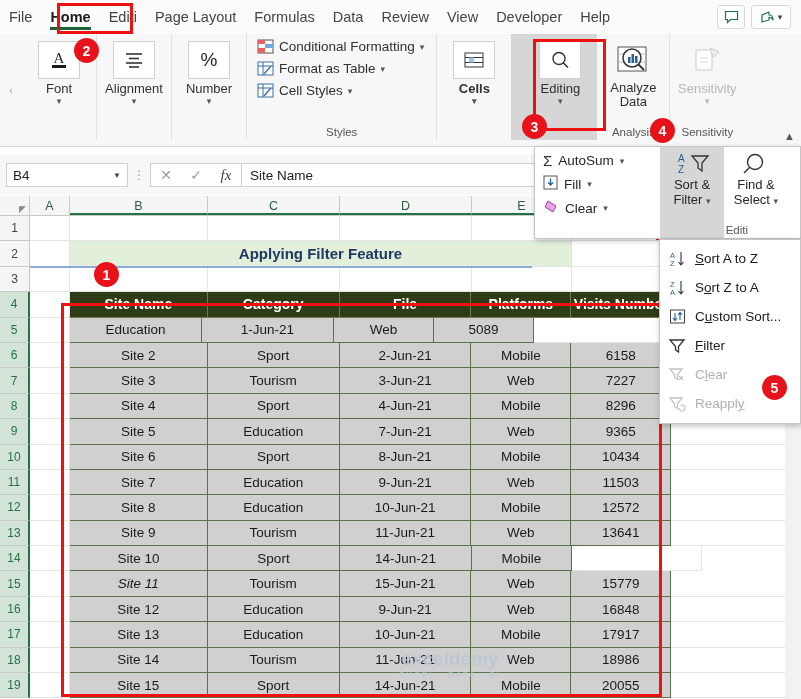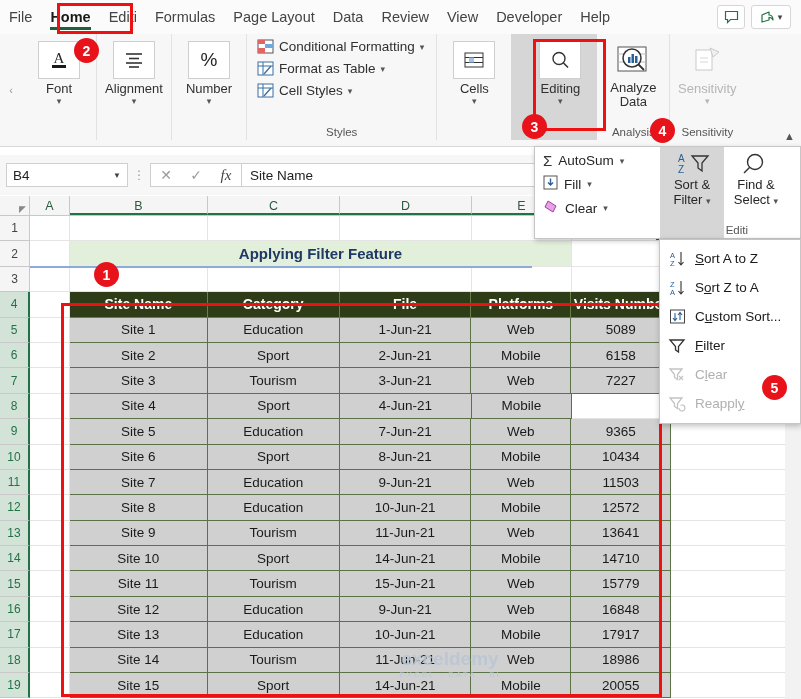--- a/index.html
+++ b/index.html
@@ -197,22 +197,22 @@
   }
   .watermark .sub { font-size: 8px; letter-spacing: 2px; font-weight: normal; }
 </style>
 </head>
 <body>
 
 <div class="tabbar">
   <div class="tab"><span>File</span></div>
   <div class="tab active"><span>Home</span><span class="underline"></span></div>
   <div class="tab"><span>Editi</span></div>
+  <div class="tab"><span>Page Layout</span></div>
   <div class="tab"><span>Formulas</span></div>
-  <div class="tab"><span>Page Layout</span></div>
   <div class="tab"><span>Data</span></div>
   <div class="tab"><span>Review</span></div>
   <div class="tab"><span>View</span></div>
   <div class="tab"><span>Developer</span></div>
   <div class="tab"><span>Help</span></div>
   <div class="topicons">
     <div class="ticon">
       <svg width="15" height="14" viewBox="0 0 15 14">
           <path d="M1.5 1.5h12v8h-7l-3 3v-3h-2z" fill="none" stroke="#217346" stroke-width="1.2"></path>
         </svg>
@@ -306,21 +306,21 @@
               <path d="M7 14 L14 6" stroke="#3a6ea5" stroke-width="1.3"></path>
             </svg>
         </span>
         <span>Cell Styles</span>
         <span class="chevdown">▾</span>
       </div>
     </div>
     <div class="gname">Styles</div>
   </div>
 
-  <div class="rgroup" style="border-right:none;">
+  <div class="rgroup" style="border-right:none;font-weight:bold;">
     <div class="bigbtn">
       <div class="box">
         <svg width="24" height="22" viewBox="0 0 24 22">
             <rect x="3" y="4" width="18" height="14" fill="#fff" stroke="#333"></rect>
             <line x1="3" y1="8.5" x2="21" y2="8.5" stroke="#333"></line>
             <line x1="3" y1="13.5" x2="21" y2="13.5" stroke="#333"></line>
             <rect x="7" y="8.5" width="5" height="5" fill="#9ec5e8"></rect>
           </svg>
       </div>
       <div class="lbl">Cells</div>
@@ -466,21 +466,20 @@
           <div class="gcell" style="width: 40px;"></div>
           <div class="gcell thcell" style="width: 138px;">Site Name</div>
           <div class="gcell thcell" style="width: 132px;">Category</div>
           <div class="gcell thcell" style="width: 132px;">File</div>
           <div class="gcell thcell" style="width: 100px;">Platforms</div>
           <div class="gcell thcell" style="width: 100px;">Visits Number</div>
           <div class="gcell" style="width: 130px;"></div>
         </div>
         <div class="gridrow">
           <div class="gcell" style="width: 40px;"></div>
-          <div class="gcell tdcell" style="width: 138px;">Site 1</div>
           <div class="gcell tdcell" style="width: 132px;">Education</div>
           <div class="gcell tdcell" style="width: 132px;">1-Jun-21</div>
           <div class="gcell tdcell" style="width: 100px;">Web</div>
           <div class="gcell tdcell" style="width: 100px;">5089</div>
           <div class="gcell" style="width: 130px;"></div>
         </div>
         <div class="gridrow">
           <div class="gcell" style="width: 40px;"></div>
           <div class="gcell tdcell" style="width: 138px;">Site 2</div>
           <div class="gcell tdcell" style="width: 132px;">Sport</div>
@@ -497,20 +496,21 @@
           <div class="gcell tdcell" style="width: 100px;">Web</div>
           <div class="gcell tdcell" style="width: 100px;">7227</div>
           <div class="gcell" style="width: 130px;"></div>
         </div>
         <div class="gridrow">
           <div class="gcell" style="width: 40px;"></div>
           <div class="gcell tdcell" style="width: 138px;">Site 4</div>
           <div class="gcell tdcell" style="width: 132px;">Sport</div>
           <div class="gcell tdcell" style="width: 132px;">4-Jun-21</div>
           <div class="gcell tdcell" style="width: 100px;">Mobile</div>
+          <div class="gcell tdcell" style="width: 100px;">8296</div>
           <div class="gcell" style="width: 130px;"></div>
         </div>
         <div class="gridrow">
           <div class="gcell" style="width: 40px;"></div>
           <div class="gcell tdcell" style="width: 138px;">Site 5</div>
           <div class="gcell tdcell" style="width: 132px;">Education</div>
           <div class="gcell tdcell" style="width: 132px;">7-Jun-21</div>
           <div class="gcell tdcell" style="width: 100px;">Web</div>
           <div class="gcell tdcell" style="width: 100px;">9365</div>
           <div class="gcell" style="width: 130px;"></div>
@@ -550,26 +550,25 @@
           <div class="gcell tdcell" style="width: 100px;">Web</div>
           <div class="gcell tdcell" style="width: 100px;">13641</div>
           <div class="gcell" style="width: 130px;"></div>
         </div>
         <div class="gridrow">
           <div class="gcell" style="width: 40px;"></div>
           <div class="gcell tdcell" style="width: 138px;">Site 10</div>
           <div class="gcell tdcell" style="width: 132px;">Sport</div>
           <div class="gcell tdcell" style="width: 132px;">14-Jun-21</div>
           <div class="gcell tdcell" style="width: 100px;">Mobile</div>
-          <div class="gcell tdcell" style="width: 100px;">14710</div>
-          <div class="gcell" style="width: 130px;"></div>
-        </div>
-        <div class="gridrow">
-          <div class="gcell" style="width: 40px;"></div>
-          <div class="gcell tdcell" style="width: 138px;">Site 11</div>
+          <div class="gcell" style="width: 130px;"></div>
+        </div>
+        <div class="gridrow">
+          <div class="gcell" style="width: 40px;"></div>
+          <div class="gcell tdcell" style="width: 138px; font-style: italic;">Site 11</div>
           <div class="gcell tdcell" style="width: 132px;">Tourism</div>
           <div class="gcell tdcell" style="width: 132px;">15-Jun-21</div>
           <div class="gcell tdcell" style="width: 100px;">Web</div>
           <div class="gcell tdcell" style="width: 100px;">15779</div>
           <div class="gcell" style="width: 130px;"></div>
         </div>
         <div class="gridrow">
           <div class="gcell" style="width: 40px;"></div>
           <div class="gcell tdcell" style="width: 138px;">Site 12</div>
           <div class="gcell tdcell" style="width: 132px;">Education</div>

